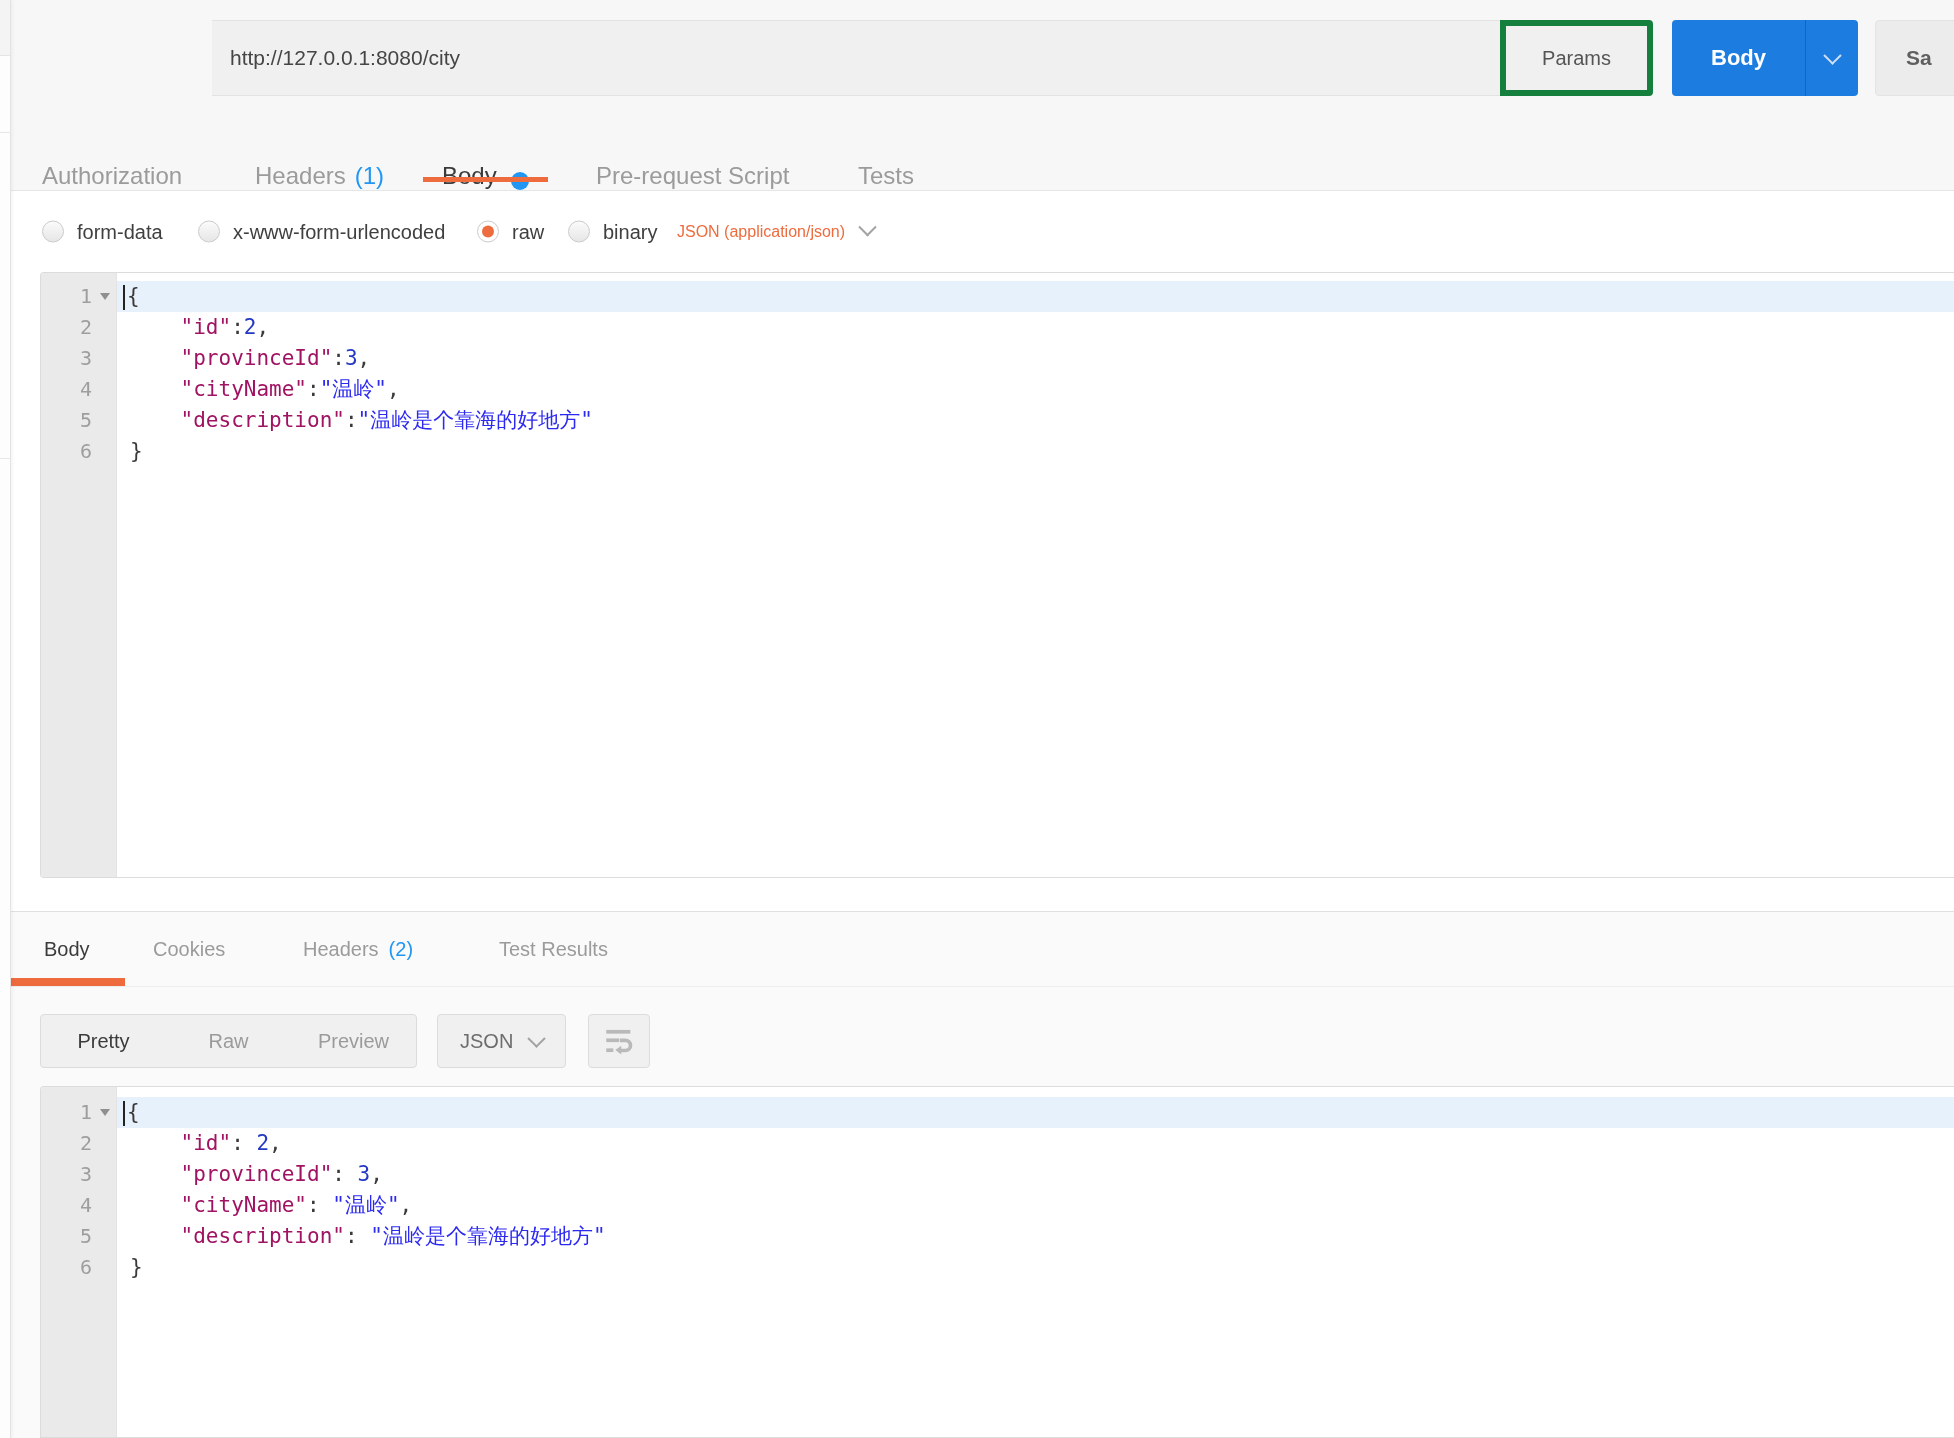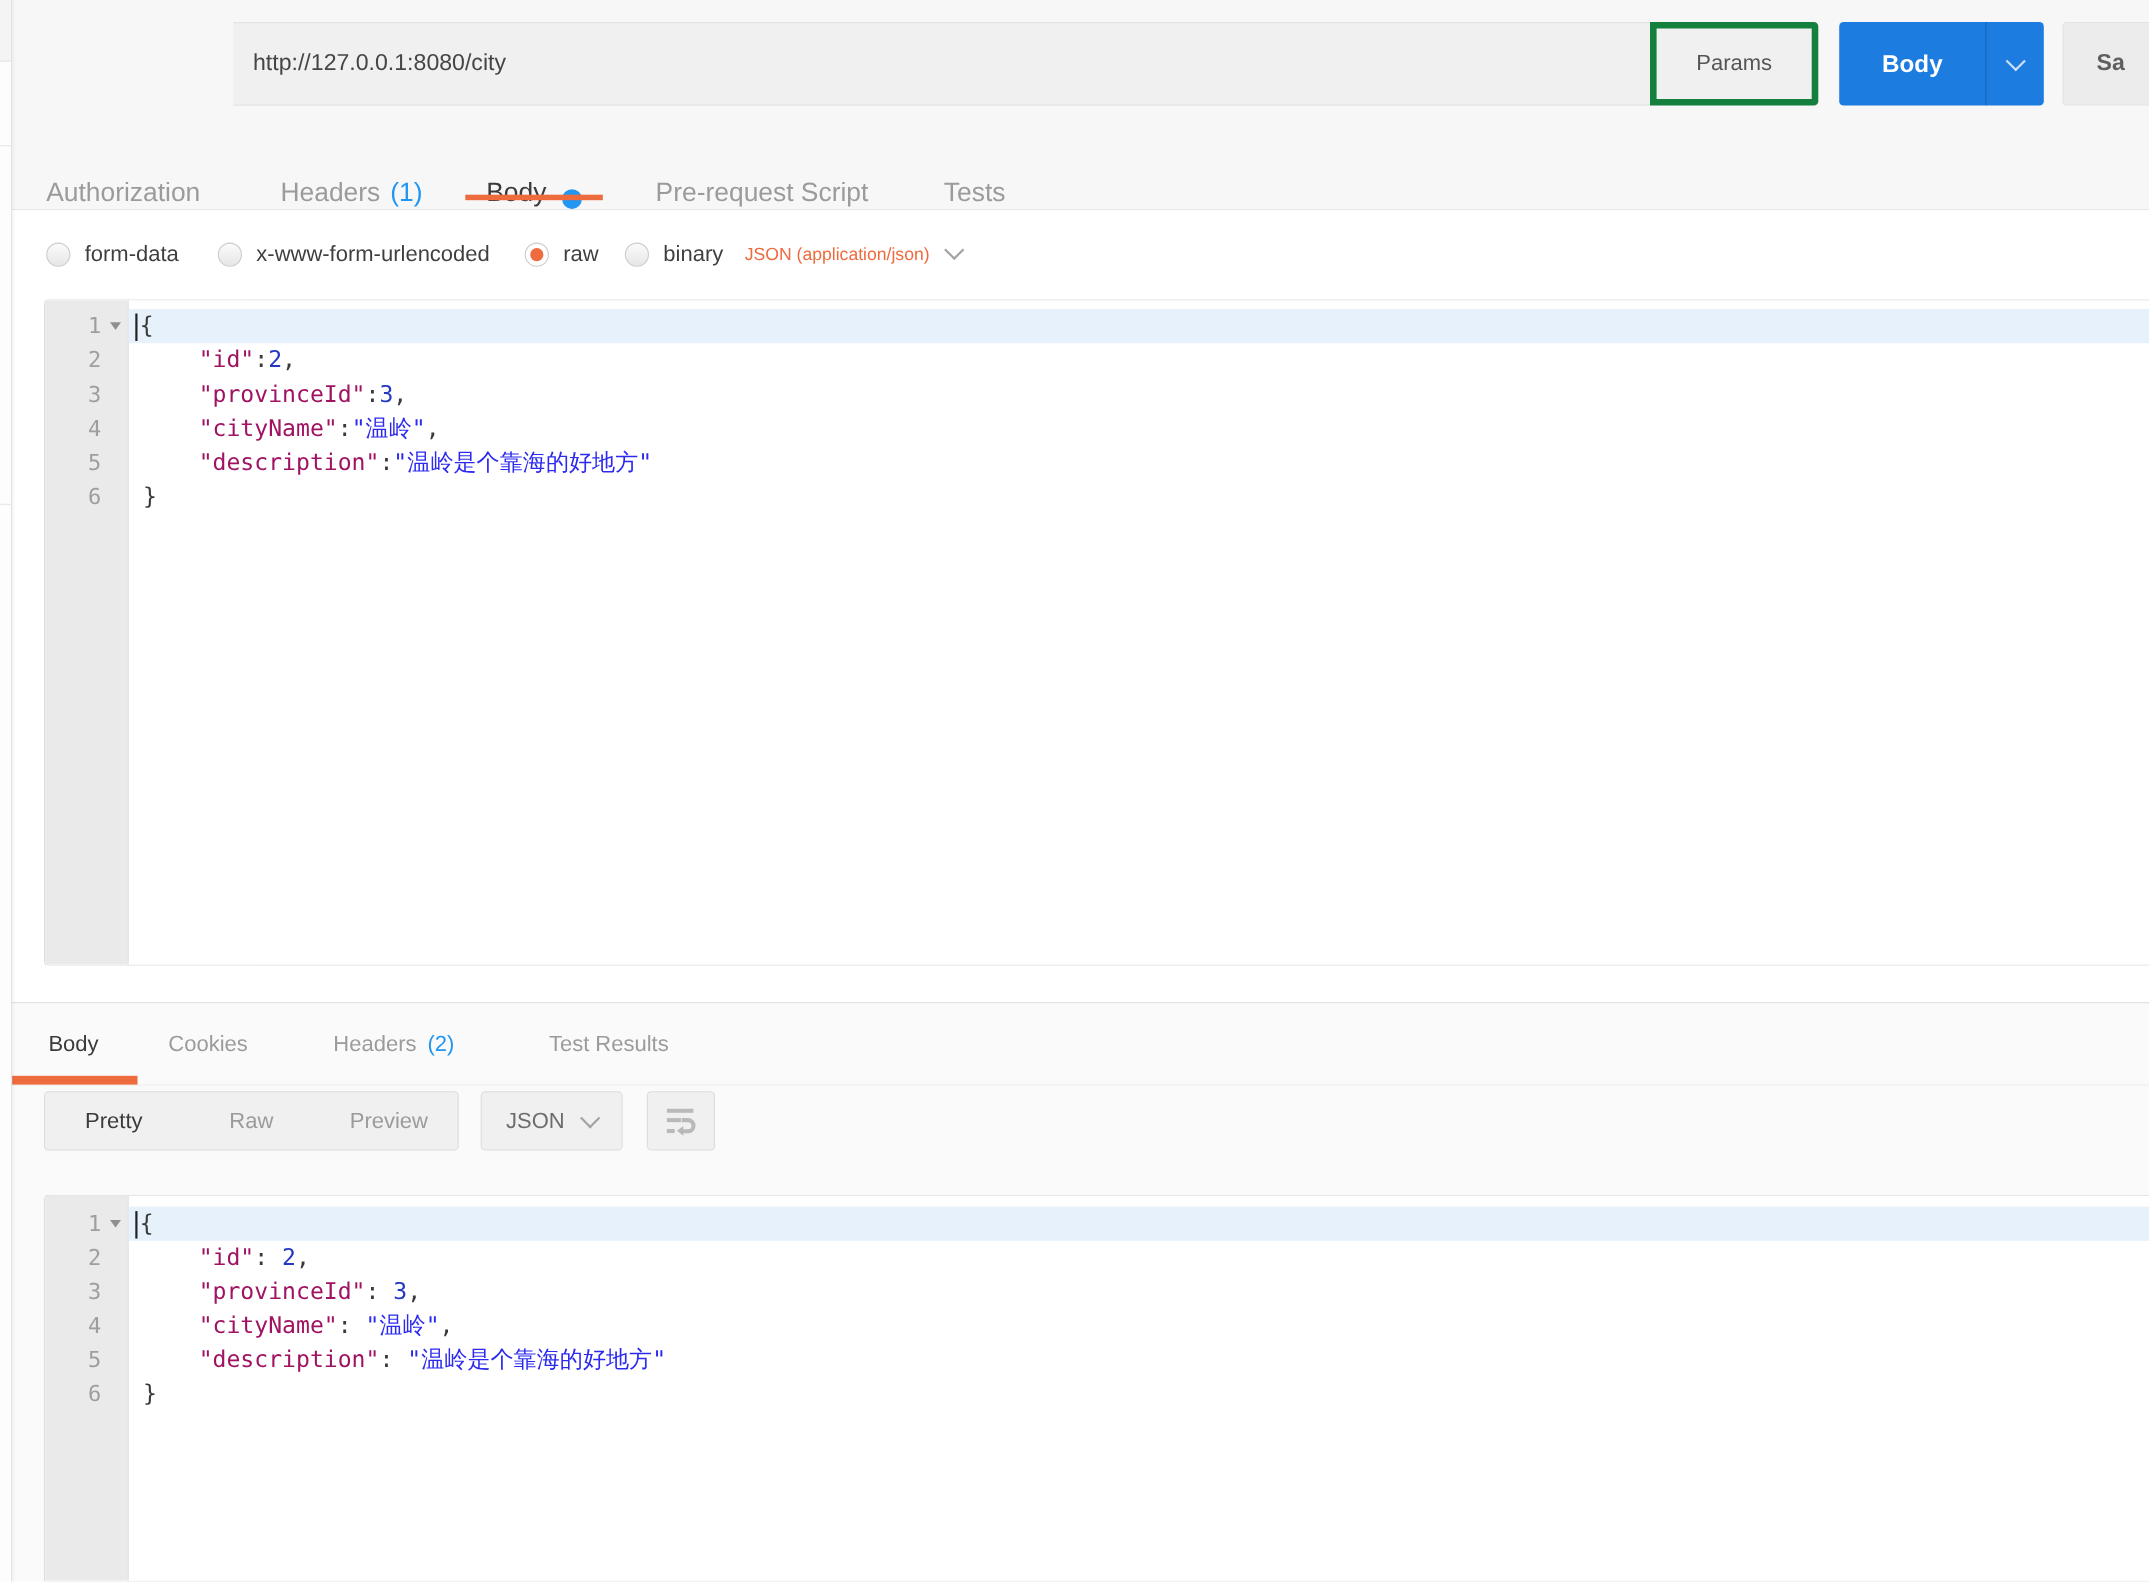--- a/index.html
+++ b/index.html
@@ -82,21 +82,21 @@
   .resp-tabs{position:absolute;left:0;top:0;right:0;height:74px;border-bottom:1px solid #ededed;}
   .rtab{position:absolute;top:0;height:100%;display:flex;align-items:center;font-size:20px;color:#9b9b9b;cursor:pointer;}
   .rtab.active{color:#3b3b3b;}
   #rtab-body{left:34px} #rtab-cookies{left:143px} #rtab-headers{left:293px} #rtab-test{left:489px}
   .rtab .count{color:var(--blue);margin-left:10px;}
   .resp-underline{position:absolute;left:0;bottom:0;width:115px;height:8px;background:var(--orange);}
   .status-area{position:absolute;right:3px;top:0;height:100%;display:flex;align-items:center;font-size:20px;color:#8c8c8c;}
   .status-area .blue{color:var(--blue);margin-left:10px;}
   .status-area .time{margin-left:45px;}
 
-  .resp-toolbar{position:absolute;left:30px;top:80px;display:flex;align-items:center;}
+  .resp-toolbar{position:absolute;left:30px;top:102px;display:flex;align-items:center;}
   .seg{display:flex;height:54px;border:1px solid #dcdcdc;border-radius:4px;background:#f0f0f0;box-sizing:border-box;}
   .seg-item{width:125px;display:flex;align-items:center;justify-content:center;font-size:20px;color:#9b9b9b;cursor:pointer;}
   .seg-item.active{color:#3b3b3b;}
   .format-btn{height:54px;margin-left:20px;border:1px solid #dcdcdc;border-radius:4px;background:#f0f0f0;
               display:flex;align-items:center;padding:0 22px;gap:17px;color:#6d6d6d;font-size:20px;
               box-sizing:border-box;cursor:pointer;}
   .wrap-btn{height:54px;width:62px;margin-left:22px;border:1px solid #dcdcdc;border-radius:4px;background:#f0f0f0;
             display:flex;align-items:center;justify-content:center;box-sizing:border-box;cursor:pointer;}
   #response-editor{top:174px;left:30px;right:0;bottom:0;border-radius:4px 0 0 0;padding-top:10px;box-sizing:border-box;}
 </style>

